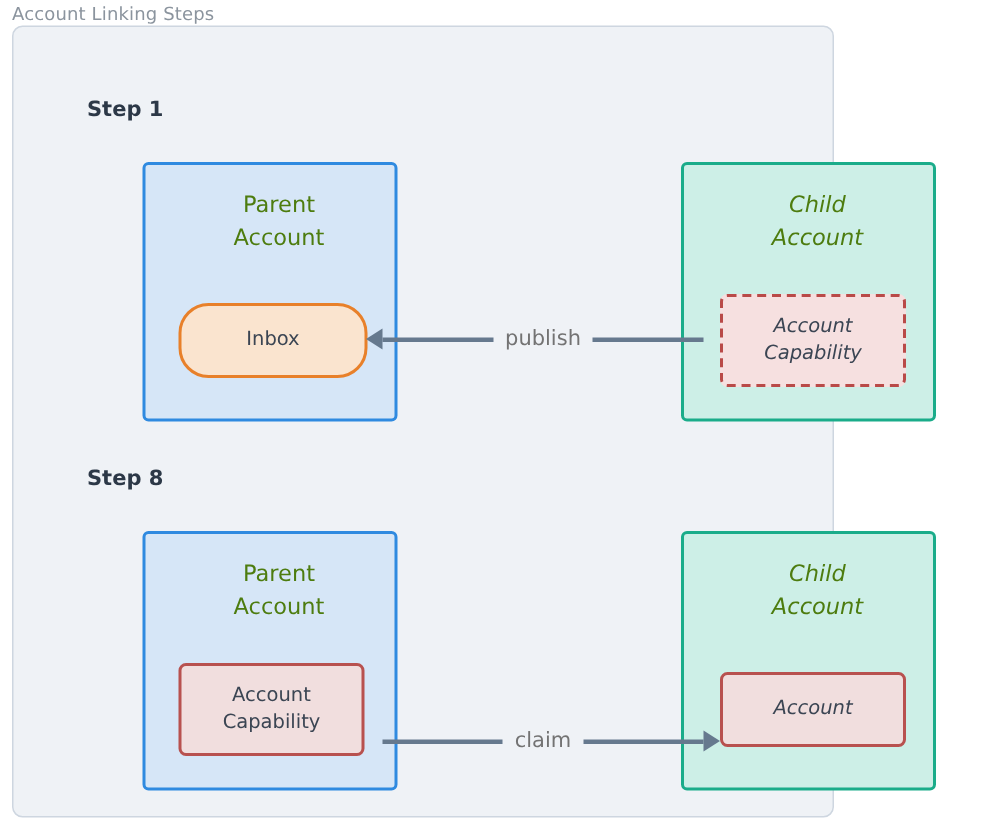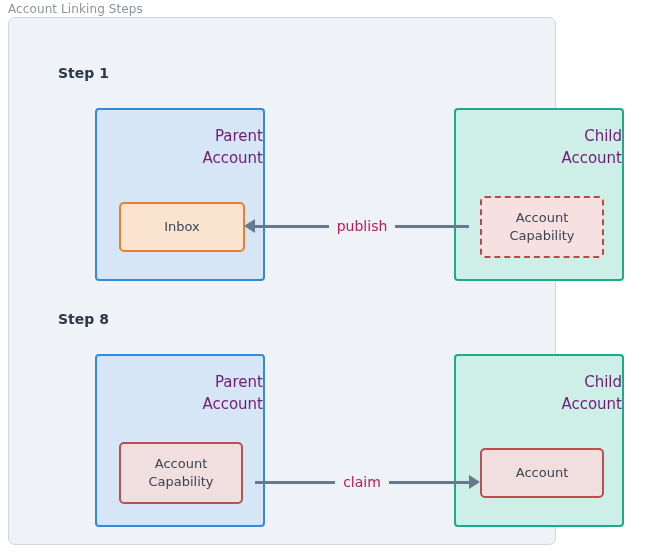--- a/index.html
+++ b/index.html
@@ -63,31 +63,32 @@
     border-style: solid;
     border-radius: 4px;
   }
   .acct-box.parent {
     background: #d6e6f7;
     border-color: #2f8ae0;
   }
   .acct-box.child {
     background: #cdefe7;
     border-color: #1aac8a;
+    font-style: italic;
   }
 
   .acct-title {
     position: absolute;
     left: 12px;
     right: 0;
     top: 16px;
-    text-align: right;
+    text-align: center;
     font-size: 15px;
     line-height: 1.45;
-    color: #701a75;
+    color: #4d7c0f;
   }
 
   
   #parent-1 { left: 86px;  top: 90px;  width: 170px; height: 173px; }
   #child-1  { left: 445px; top: 90px;  width: 170px; height: 173px; }
   #parent-2 { left: 86px;  top: 336px; width: 170px; height: 173px; }
   #child-2  { left: 445px; top: 336px; width: 170px; height: 173px; }
 
   
   .res-box {
@@ -100,20 +101,21 @@
     align-items: center;
     justify-content: center;
     text-align: center;
     font-size: 13px;
     line-height: 1.35;
     color: #3b4553;
   }
   .res-box.inbox {
     background: #fae4cf;
     border-color: #e8802a;
+    border-radius: 20px;
   }
   .res-box.cap-dashed {
     background: #f6e0e0;
     border-color: #b94a48;
     border-style: dashed;
   }
   .res-box.cap-solid {
     background: #f1dede;
     border-color: #b8514f;
   }
@@ -129,32 +131,32 @@
   #account-2 { left: 24px; top: 92px; width: 124px; height: 50px; }
 
   
   .arrow-row {
     position: absolute;
     height: 24px;
     display: flex;
     align-items: center;
   }
   #arrow-publish { left: 235px; top: 196px; width: 236px; }
-  #arrow-claim   { left: 235px; top: 452px; width: 236px; }
+  #arrow-claim   { left: 235px; top: 464px; width: 236px; }
 
   .arrow-line {
     flex: 1 1 auto;
     height: 3px;
     background: #66798e;
   }
   .arrow-label {
     flex: 0 0 auto;
     padding: 0 8px;
     font-size: 14px;
-    color: #be185d;
+    color: #737373;
     white-space: nowrap;
   }
   .arrow-head {
     flex: 0 0 auto;
     width: 0;
     height: 0;
     border-top: 7px solid transparent;
     border-bottom: 7px solid transparent;
   }
   .arrow-head.left  { border-right: 11px solid #66798e; }

